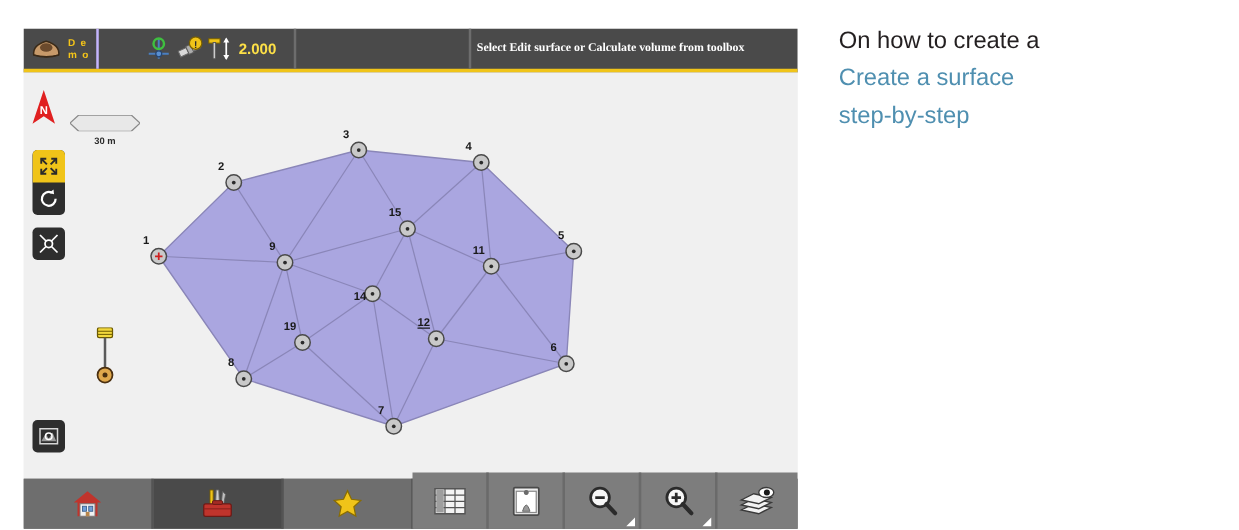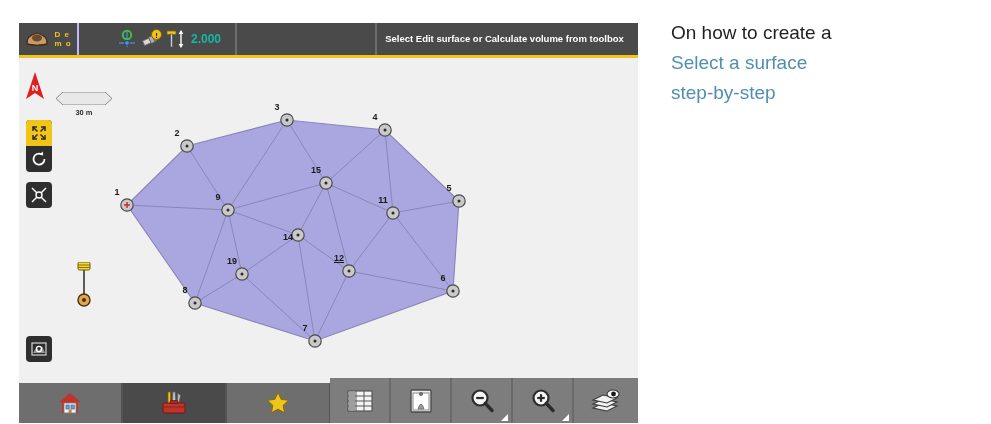--- a/index.html
+++ b/index.html
@@ -42,34 +42,34 @@
     position: absolute;
     top: 0;
     height: 32px;
     box-sizing: border-box;
     display: flex;
     align-items: center;
   }
   .cell-demo { left: 0; width: 60px; border-right: 2px solid #c4b5fd; justify-content: center; gap: 4px;}
   .cell-status { left: 83px; width: 135px; border-right: 2px solid #6d6d6d; justify-content: center; gap: 3px;}
   .cell-mid { left: 220px; width: 138px; border-right: 2px solid #6d6d6d;}
-  .cell-msg { left: 356px; width: 259px; }
+  .cell-msg { left: 340px; width: 259px; font-family: Liberation Serif, serif; }
 
   .demo-logo { width: 26px; height: 18px; }
   .demo-text {
     color: #f5c518;
     font-size: 8px;
     font-weight: bold;
     line-height: 9px;
     letter-spacing: 1px;
     white-space: pre-line;
   }
 
   .poleval {
-    color: #14b8a6;
+    color: #fde047;
     font-size: 12px;
     font-weight: bold;
     margin-left: 2px;
   }
 
   .msg-text {
     width: 100%;
     text-align: center;
     color: #ffffff;
     font-size: 9.5px;
@@ -487,17 +487,17 @@
           <ellipse cx="24" cy="7" rx="6" ry="4" fill="#ffffff" stroke="#3a3a3a" stroke-width="1.1"></ellipse>
           <circle cx="24.5" cy="7" r="2.4" fill="#1a1a1a"></circle>
         </svg>
       </div>
     </div>
 
   </div>
 
   <div id="caption">
     <span>On how to create a</span><br>
-    <span class="link">Select a surface</span>
+    <span class="link">Create a surface</span>
     <span class="link">step-by-step</span>
   </div>
 
 </div>
 
 </body></html>

